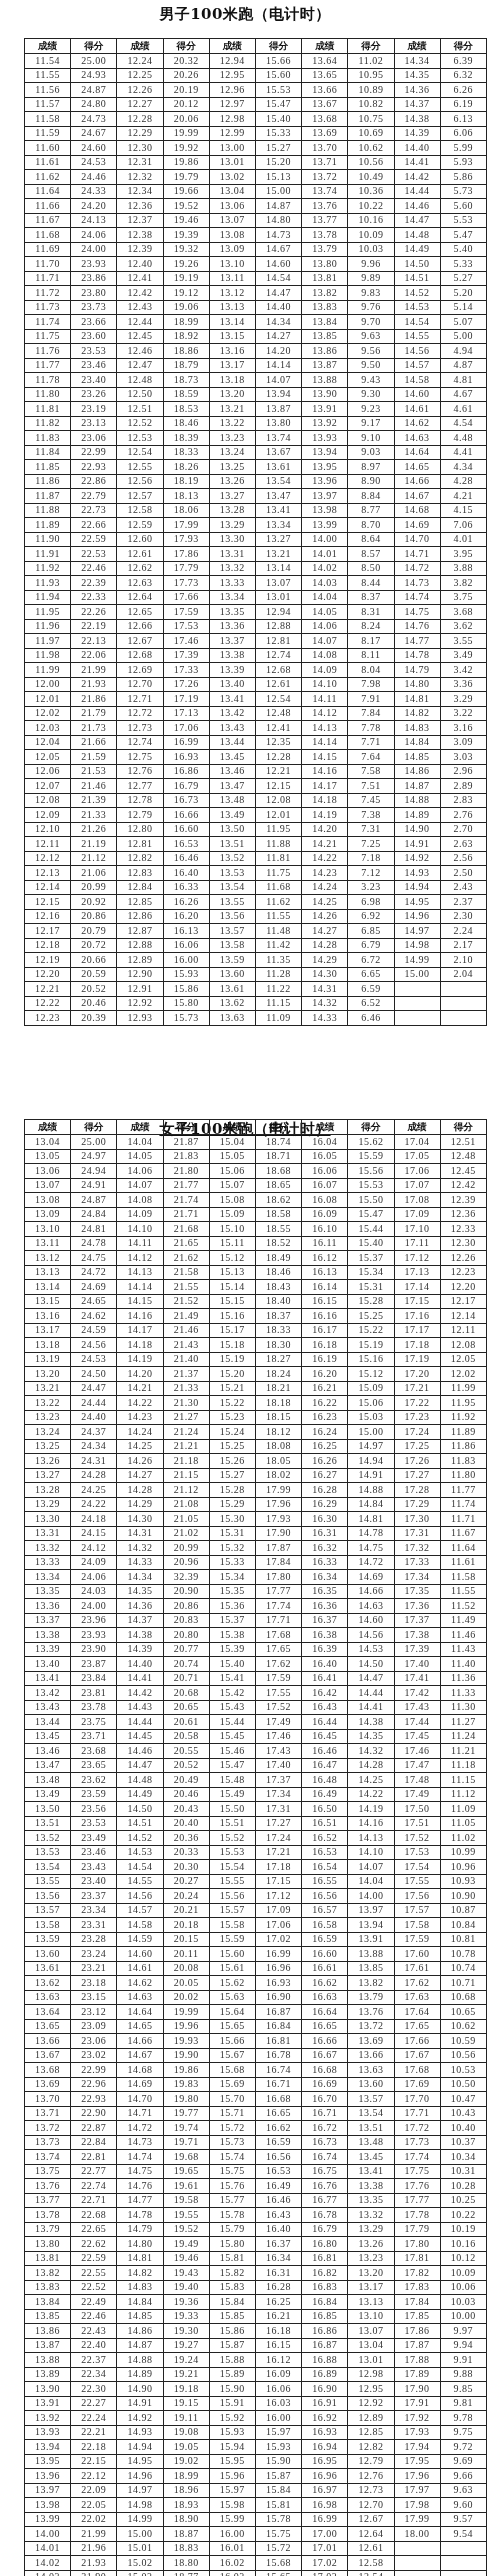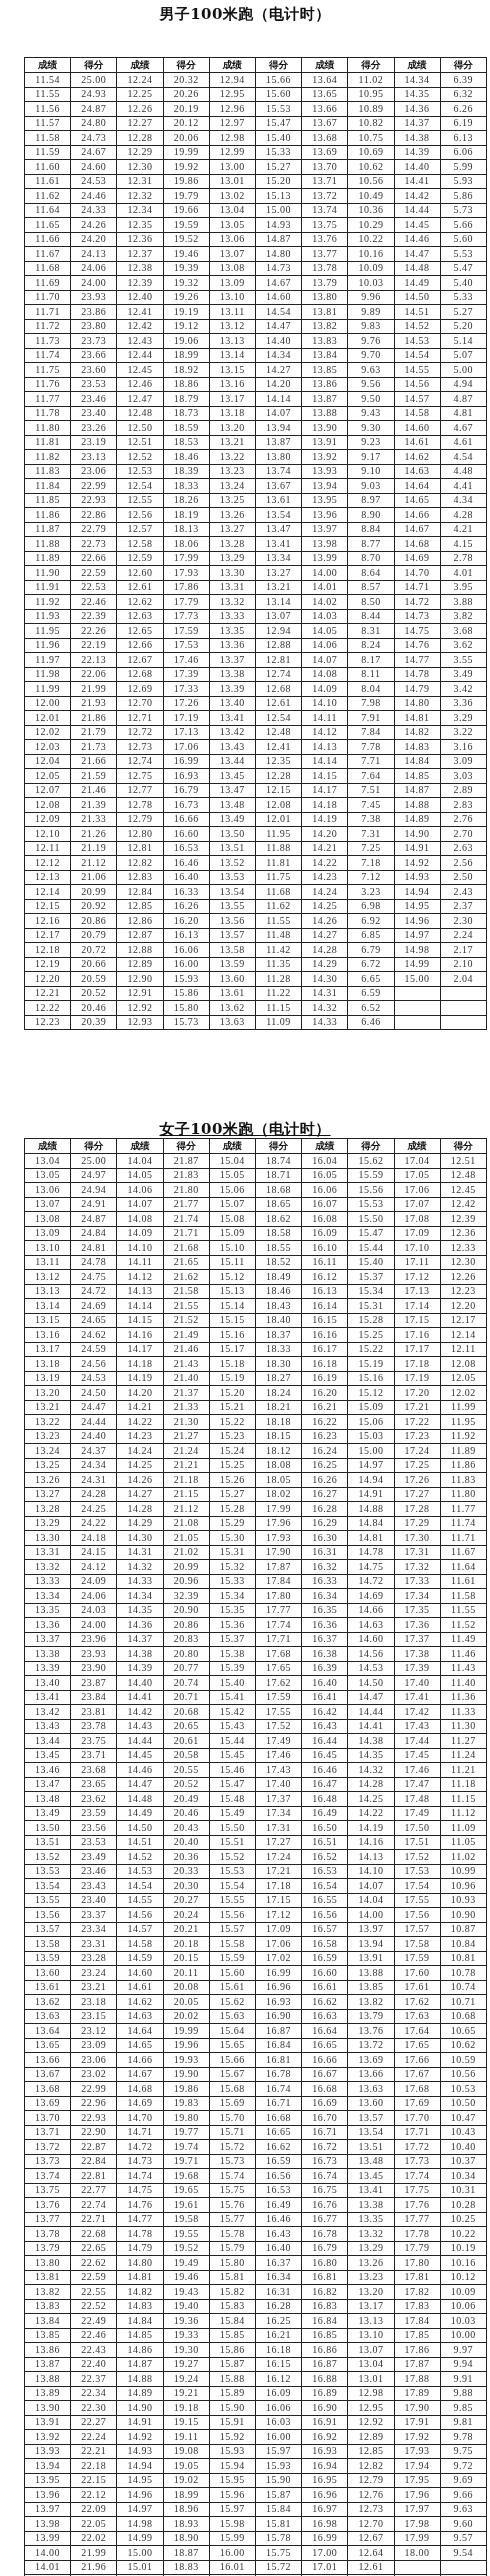--- a/index.html
+++ b/index.html
@@ -4,21 +4,21 @@
 <style>
   html, body { margin: 0; padding: 0; background: #ffffff; }
   body { width: 490px; height: 2576px; position: relative; overflow: hidden;
          font-family: "DejaVu Serif", "Liberation Serif", serif; color: #111; }
   .title { position: absolute; left: 0; width: 490px; text-align: center;
            font-family: "DejaVu Serif", "Liberation Serif", serif;
            font-weight: bold; font-size: 15px; letter-spacing: 0.4px; color: #111; }
   #men-title { top: 4.8px; }
   #women-title { top: 1120px; text-decoration: underline; }
   table.score { position: absolute; left: 24px; width: 463px; border-collapse: collapse;
-                table-layout: fixed; margin-top: 19px; }
+                table-layout: fixed; }
   #men-table { top: 38px; }
   #women-table { top: 1119px; }
   table.score th, table.score td { border: 0.8px solid #222; text-align: center;
                 padding: 0; overflow: hidden; white-space: nowrap; }
   table.score th { height: 14.4px; font-family: "DejaVu Sans", "Liberation Sans", sans-serif;
                    font-weight: bold; font-size: 9.6px; color: #111; }
   table.score td { font-family: "Liberation Serif", "DejaVu Serif", serif;
                    font-size: 10px; color: #333; letter-spacing: 0.5px; }
   #men-table td { height: 13.5px; line-height: 12.8px; }
   #women-table td { height: 13.5px; line-height: 12.8px; }
@@ -170,32 +170,20 @@
         <td>12.34</td>
         <td>19.66</td>
         <td>13.04</td>
         <td>15.00</td>
         <td>13.74</td>
         <td>10.36</td>
         <td>14.44</td>
         <td>5.73</td>
       </tr>
       <tr>
-        <td>11.65</td>
-        <td>24.26</td>
-        <td>12.35</td>
-        <td>19.59</td>
-        <td>13.05</td>
-        <td>14.93</td>
-        <td>13.75</td>
-        <td>10.29</td>
-        <td>14.45</td>
-        <td>5.66</td>
-      </tr>
-      <tr>
         <td>11.66</td>
         <td>24.20</td>
         <td>12.36</td>
         <td>19.52</td>
         <td>13.06</td>
         <td>14.87</td>
         <td>13.76</td>
         <td>10.22</td>
         <td>14.46</td>
         <td>5.60</td>
@@ -455,21 +443,21 @@
       <tr>
         <td>11.89</td>
         <td>22.66</td>
         <td>12.59</td>
         <td>17.99</td>
         <td>13.29</td>
         <td>13.34</td>
         <td>13.99</td>
         <td>8.70</td>
         <td>14.69</td>
-        <td>2.78</td>
+        <td>7.06</td>
       </tr>
       <tr>
         <td>11.90</td>
         <td>22.59</td>
         <td>12.60</td>
         <td>17.93</td>
         <td>13.30</td>
         <td>13.27</td>
         <td>14.00</td>
         <td>8.64</td>
@@ -506,20 +494,32 @@
         <td>12.63</td>
         <td>17.73</td>
         <td>13.33</td>
         <td>13.07</td>
         <td>14.03</td>
         <td>8.44</td>
         <td>14.73</td>
         <td>3.82</td>
       </tr>
       <tr>
+        <td>11.94</td>
+        <td>22.33</td>
+        <td>12.64</td>
+        <td>17.66</td>
+        <td>13.34</td>
+        <td>13.01</td>
+        <td>14.04</td>
+        <td>8.37</td>
+        <td>14.74</td>
+        <td>3.75</td>
+      </tr>
+      <tr>
         <td>11.95</td>
         <td>22.26</td>
         <td>12.65</td>
         <td>17.59</td>
         <td>13.35</td>
         <td>12.94</td>
         <td>14.05</td>
         <td>8.31</td>
         <td>14.75</td>
         <td>3.68</td>
@@ -636,20 +636,32 @@
         <td>12.05</td>
         <td>21.59</td>
         <td>12.75</td>
         <td>16.93</td>
         <td>13.45</td>
         <td>12.28</td>
         <td>14.15</td>
         <td>7.64</td>
         <td>14.85</td>
         <td>3.03</td>
+      </tr>
+      <tr>
+        <td>12.06</td>
+        <td>21.53</td>
+        <td>12.76</td>
+        <td>16.86</td>
+        <td>13.46</td>
+        <td>12.21</td>
+        <td>14.16</td>
+        <td>7.58</td>
+        <td>14.86</td>
+        <td>2.96</td>
       </tr>
       <tr>
         <td>12.07</td>
         <td>21.46</td>
         <td>12.77</td>
         <td>16.79</td>
         <td>13.47</td>
         <td>12.15</td>
         <td>14.17</td>
         <td>7.51</td>

